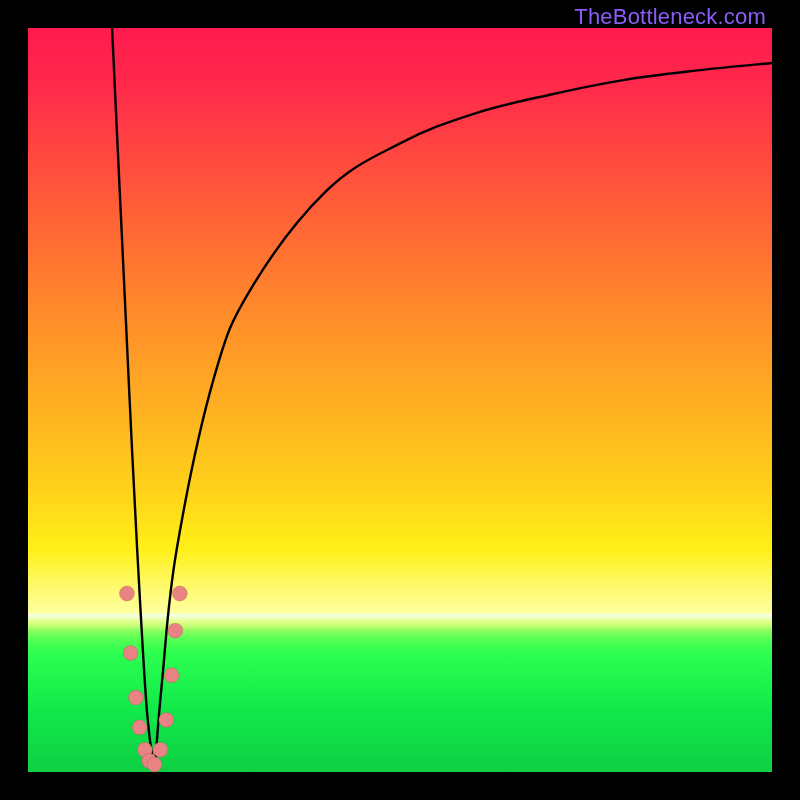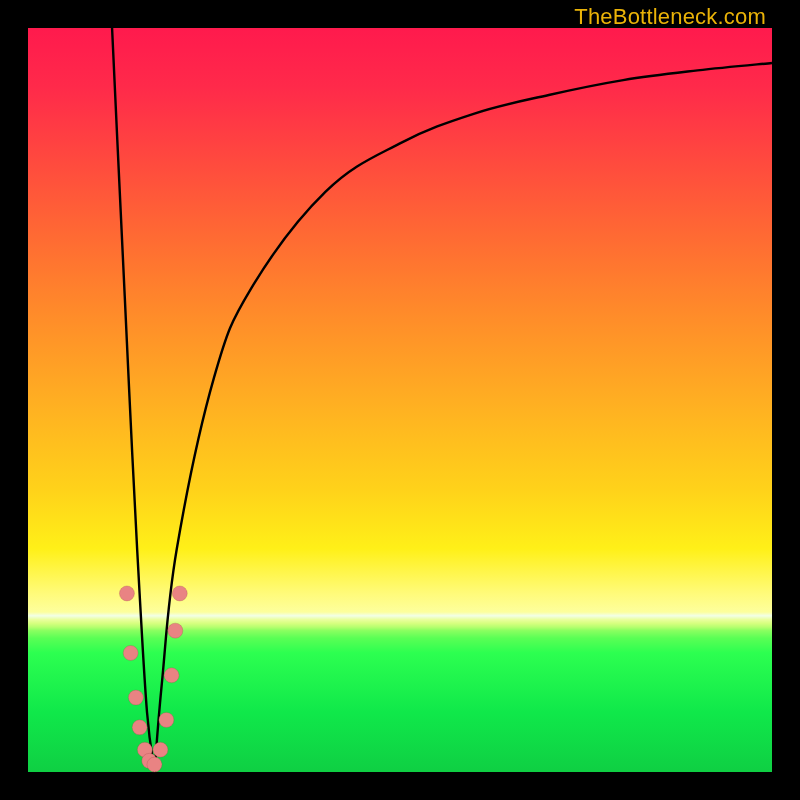--- a/index.html
+++ b/index.html
@@ -43,21 +43,21 @@
       #2cff50 84%,
       #10e84a 92%,
       #0fcf43 100%
     );
     overflow: visible;
   }
   .watermark {
     position: absolute;
     top: 4px;
     right: 34px;
-    color: #eab308;
+    color: #8b5cf6;
     font-size: 22px;
     font-weight: 400;
     letter-spacing: 0.2px;
     user-select: none;
     text-align: center;
   }
   svg.curves {
     position: absolute;
     left: 0;
     top: 0;

